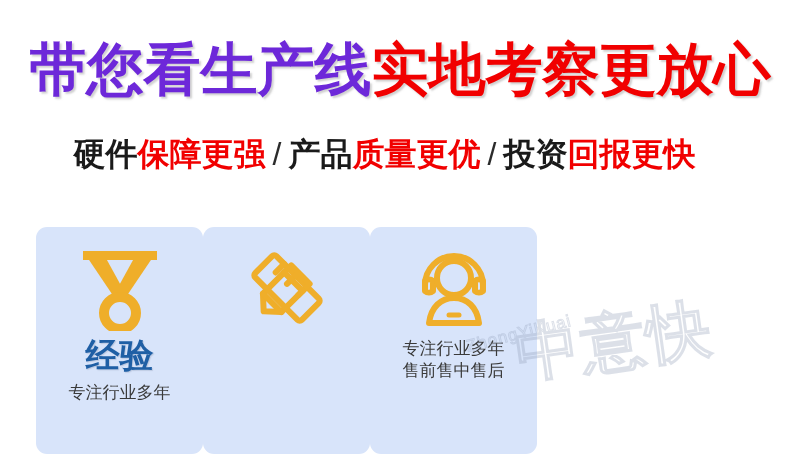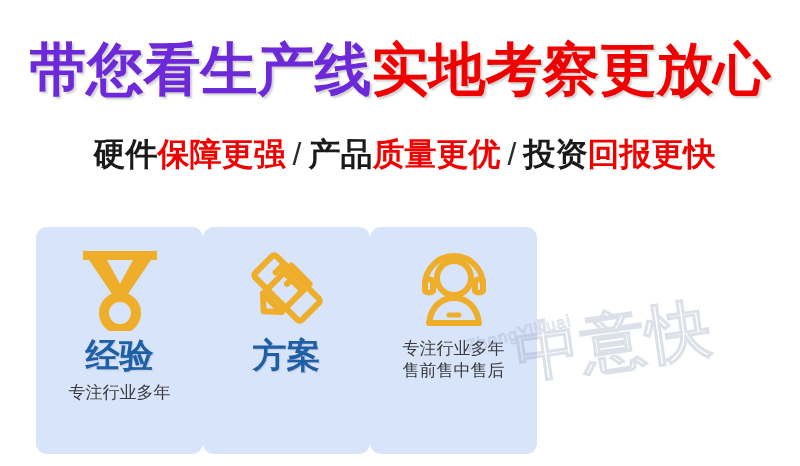--- a/index.html
+++ b/index.html
@@ -45,21 +45,20 @@
     position: absolute;
     top: 133px;
     left: 0;
     width: 769px;
     text-align: center;
     font-size: 32px;
     line-height: 42px;
     font-weight: bold;
     white-space: nowrap;
     color: #1a1a1a;
-    padding-left: 20px;
   }
   .subheadline .sub-dark { color: #1a1a1a; }
   .subheadline .sub-red  { color: #F10000; }
   .subheadline .sub-sep  {
     color: #2b2b2b;
     font-weight: normal;
     padding: 0 7px;
   }
 
   
@@ -201,21 +200,20 @@
             </g>
 
             <g transform="rotate(-45 43 43)">
               <path d="M22 30 L62 30 L62 56 L22 56 L10 43 Z"></path>
               <line x1="22" y1="30" x2="22" y2="56"></line>
               <line x1="52" y1="30" x2="52" y2="56"></line>
             </g>
           </g>
         </svg>
       </div>
-      <div class="card-title">方案</div>
       <div class="card-desc">
       </div>
     </div>
 
     <div class="card">
       <div class="card-icon">
         <svg width="86" height="86" viewBox="0 0 86 86" aria-hidden="true">
           <g fill="none" stroke="#EFAE2A" stroke-width="6" stroke-linecap="round" stroke-linejoin="round">
 
             <path d="M14 40 A29 29 0 0 1 72 40"></path>

